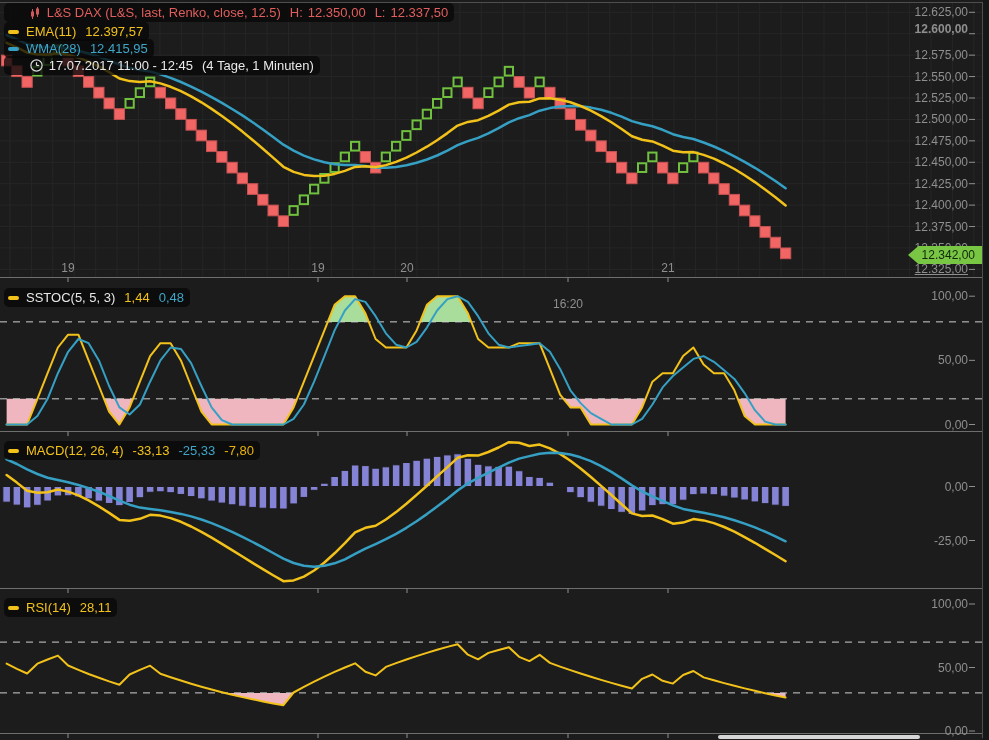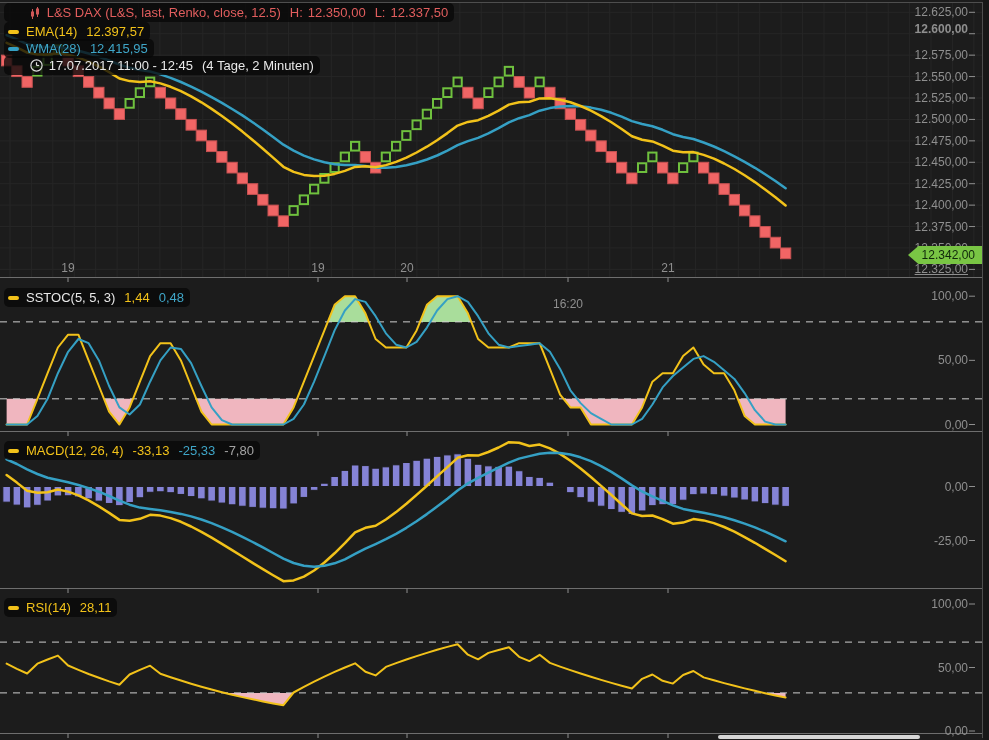--- a/index.html
+++ b/index.html
@@ -10,21 +10,21 @@
   svg.canvas{position:absolute;left:0;top:0;z-index:1;}
   .legend{
     position:absolute;left:4px;z-index:5;display:flex;align-items:center;
     background:rgba(8,8,8,0.78);padding:2px 6px 2px 4px;font-size:13px;
     white-space:pre;line-height:15px;border-radius:5px;
   }
   .legend .sw{display:inline-block;width:11px;height:4px;border-radius:2px;margin-right:7px;}
   .t-red{color:#e25e5e;}
   .t-yel{color:#f2c21a;}
   .t-cyn{color:#3fa6c8;}
-  .t-pur{color:#a3a3a3;}
+  .t-pur{color:#eab308;}
   .t-wht{color:#e8e8e8;}
   .gap{margin-left:9px;}
   .sgap{margin-left:5px;}
   .tick-label{position:absolute;z-index:3;font-size:12px;color:#8f8f8f;}
   .price-label{right:21px;}
   .time-label{transform:translateX(-50%);}
   .price-tag{
     position:absolute;z-index:4;left:908px;top:246px;width:74px;height:18px;
     background:#79c544;color:#10270b;font-size:12px;line-height:18px;
     text-align:right;padding-right:7px;box-sizing:border-box;
@@ -350,40 +350,40 @@
     </span>
     <span class="t-red">L&amp;S DAX (L&amp;S, last, Renko, close, 12.5)</span>
     <span class="t-red gap">H:</span>
     <span class="t-red sgap">12.350,00</span>
     <span class="t-red gap">L:</span>
     <span class="t-red sgap">12.337,50</span>
   </div>
 
   <div class="legend" style="top:22px">
     <span class="sw" style="background:#f2c21a"></span>
-    <span class="t-yel">EMA(14)</span>
+    <span class="t-yel">EMA(11)</span>
     <span class="t-yel gap">12.397,57</span>
   </div>
 
   <div class="legend" style="top:39px">
     <span class="sw" style="background:#35a0c4"></span>
     <span class="t-cyn">WMA(28)</span>
     <span class="t-cyn gap">12.415,95</span>
   </div>
 
   <div class="legend" style="top:56px">
     <span class="icn">
       <svg width="13" height="13" viewBox="0 0 13 13">
         <circle cx="6.5" cy="6.5" r="5.6" fill="none" stroke="#dcdcdc" stroke-width="1.2"></circle>
         <line x1="6.5" y1="6.5" x2="6.5" y2="3.2" stroke="#dcdcdc" stroke-width="1.2"></line>
         <line x1="6.5" y1="6.5" x2="9.2" y2="6.5" stroke="#dcdcdc" stroke-width="1.2"></line>
       </svg>
     </span>
     <span class="t-wht">17.07.2017 11:00 - 12:45</span>
-    <span class="t-wht gap">(4 Tage, 2 Minuten)</span>
+    <span class="t-wht gap">(4 Tage, 1 Minuten)</span>
   </div>
 
   <div class="legend" style="top:288px">
     <span class="sw" style="background:#f2c21a"></span>
     <span class="t-wht">SSTOC(5, 5, 3)</span>
     <span class="t-yel gap">1,44</span>
     <span class="t-cyn gap">0,48</span>
   </div>
 
   <div class="legend" style="top:441px">

